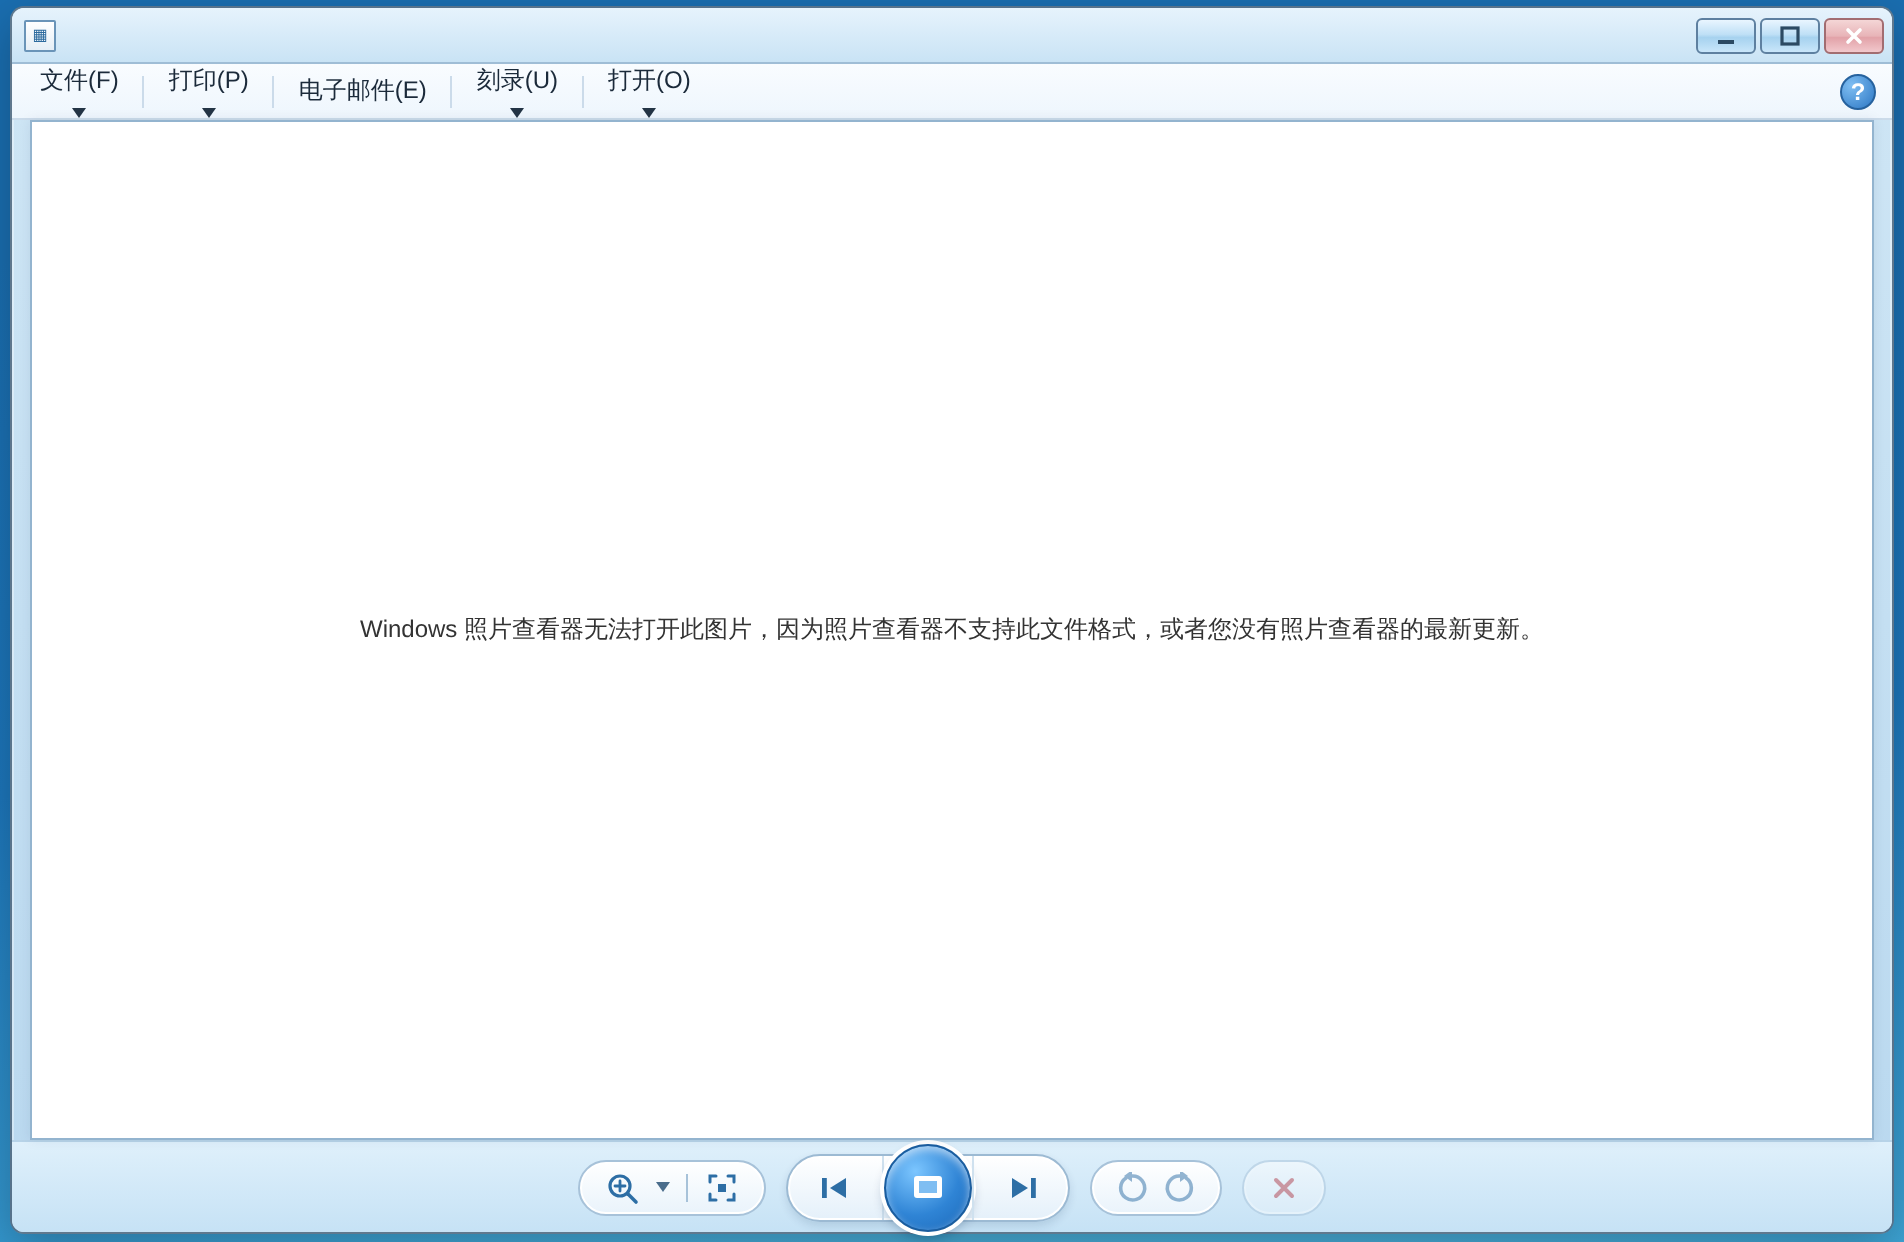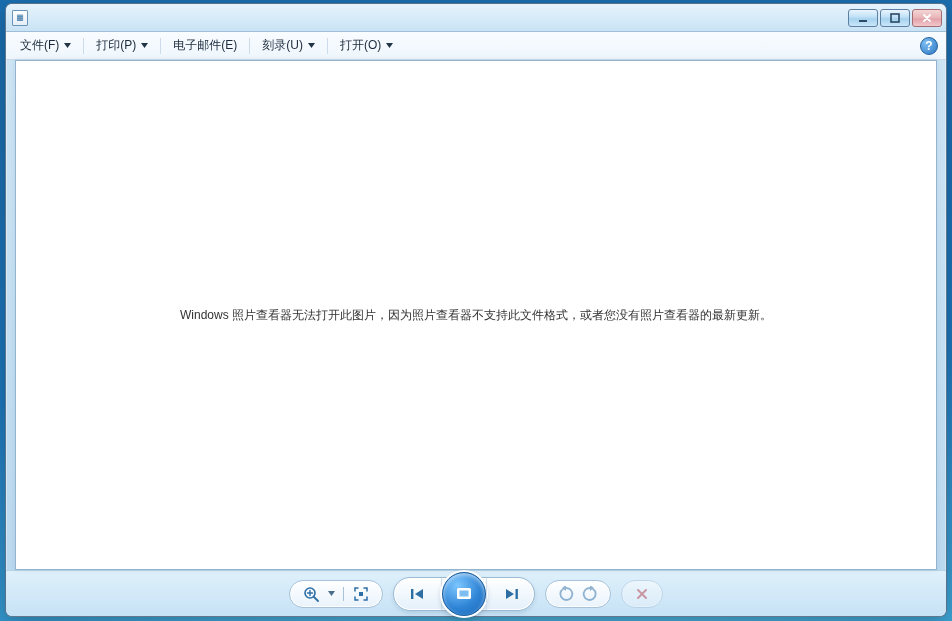--- a/index.html
+++ b/index.html
@@ -62,21 +62,21 @@
     padding: 0 6px;
     display: flex; align-items: center; gap: 0;
     background: linear-gradient(#f9fcff, #eef6fd);
     border-bottom: 1px solid #cbdbea;
     font-size: 12px; color: #1b2a3a;
     position: relative;
   }
   .menu-item {
     display: inline-flex; align-items: center;
     padding: 4px 8px; gap: 5px;
-    border-radius: 3px; cursor: default;
+    border-radius: 3px; cursor: default; flex-direction: column;
   }
   .menu-caret { color:#233445; }
   .menu-sep {
     width:1px; height:16px;
     background:#cbdbea;
     margin: 0 4px;
   }
   .help-btn {
     position: absolute; right: 8px; top: 50%; transform: translateY(-50%);
     width: 18px; height: 18px; border-radius: 50%;

